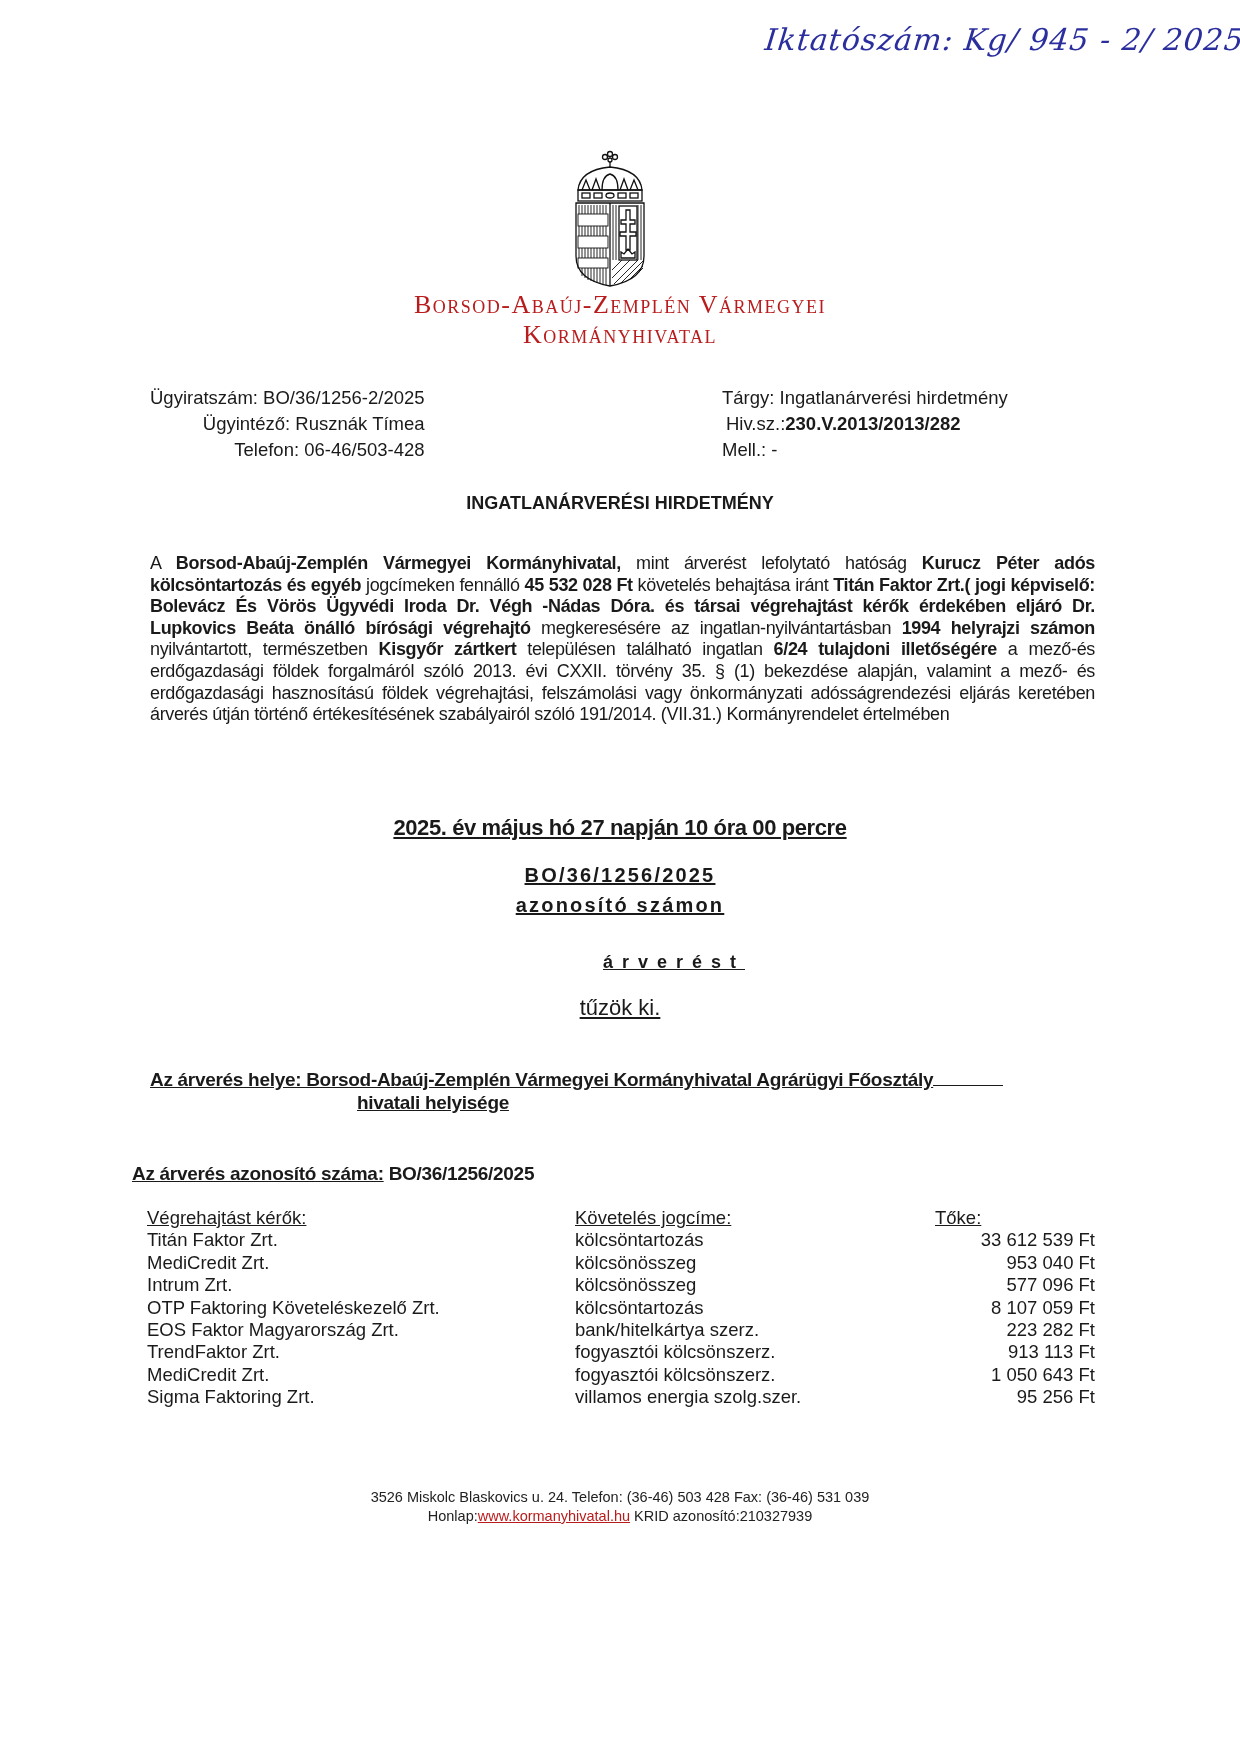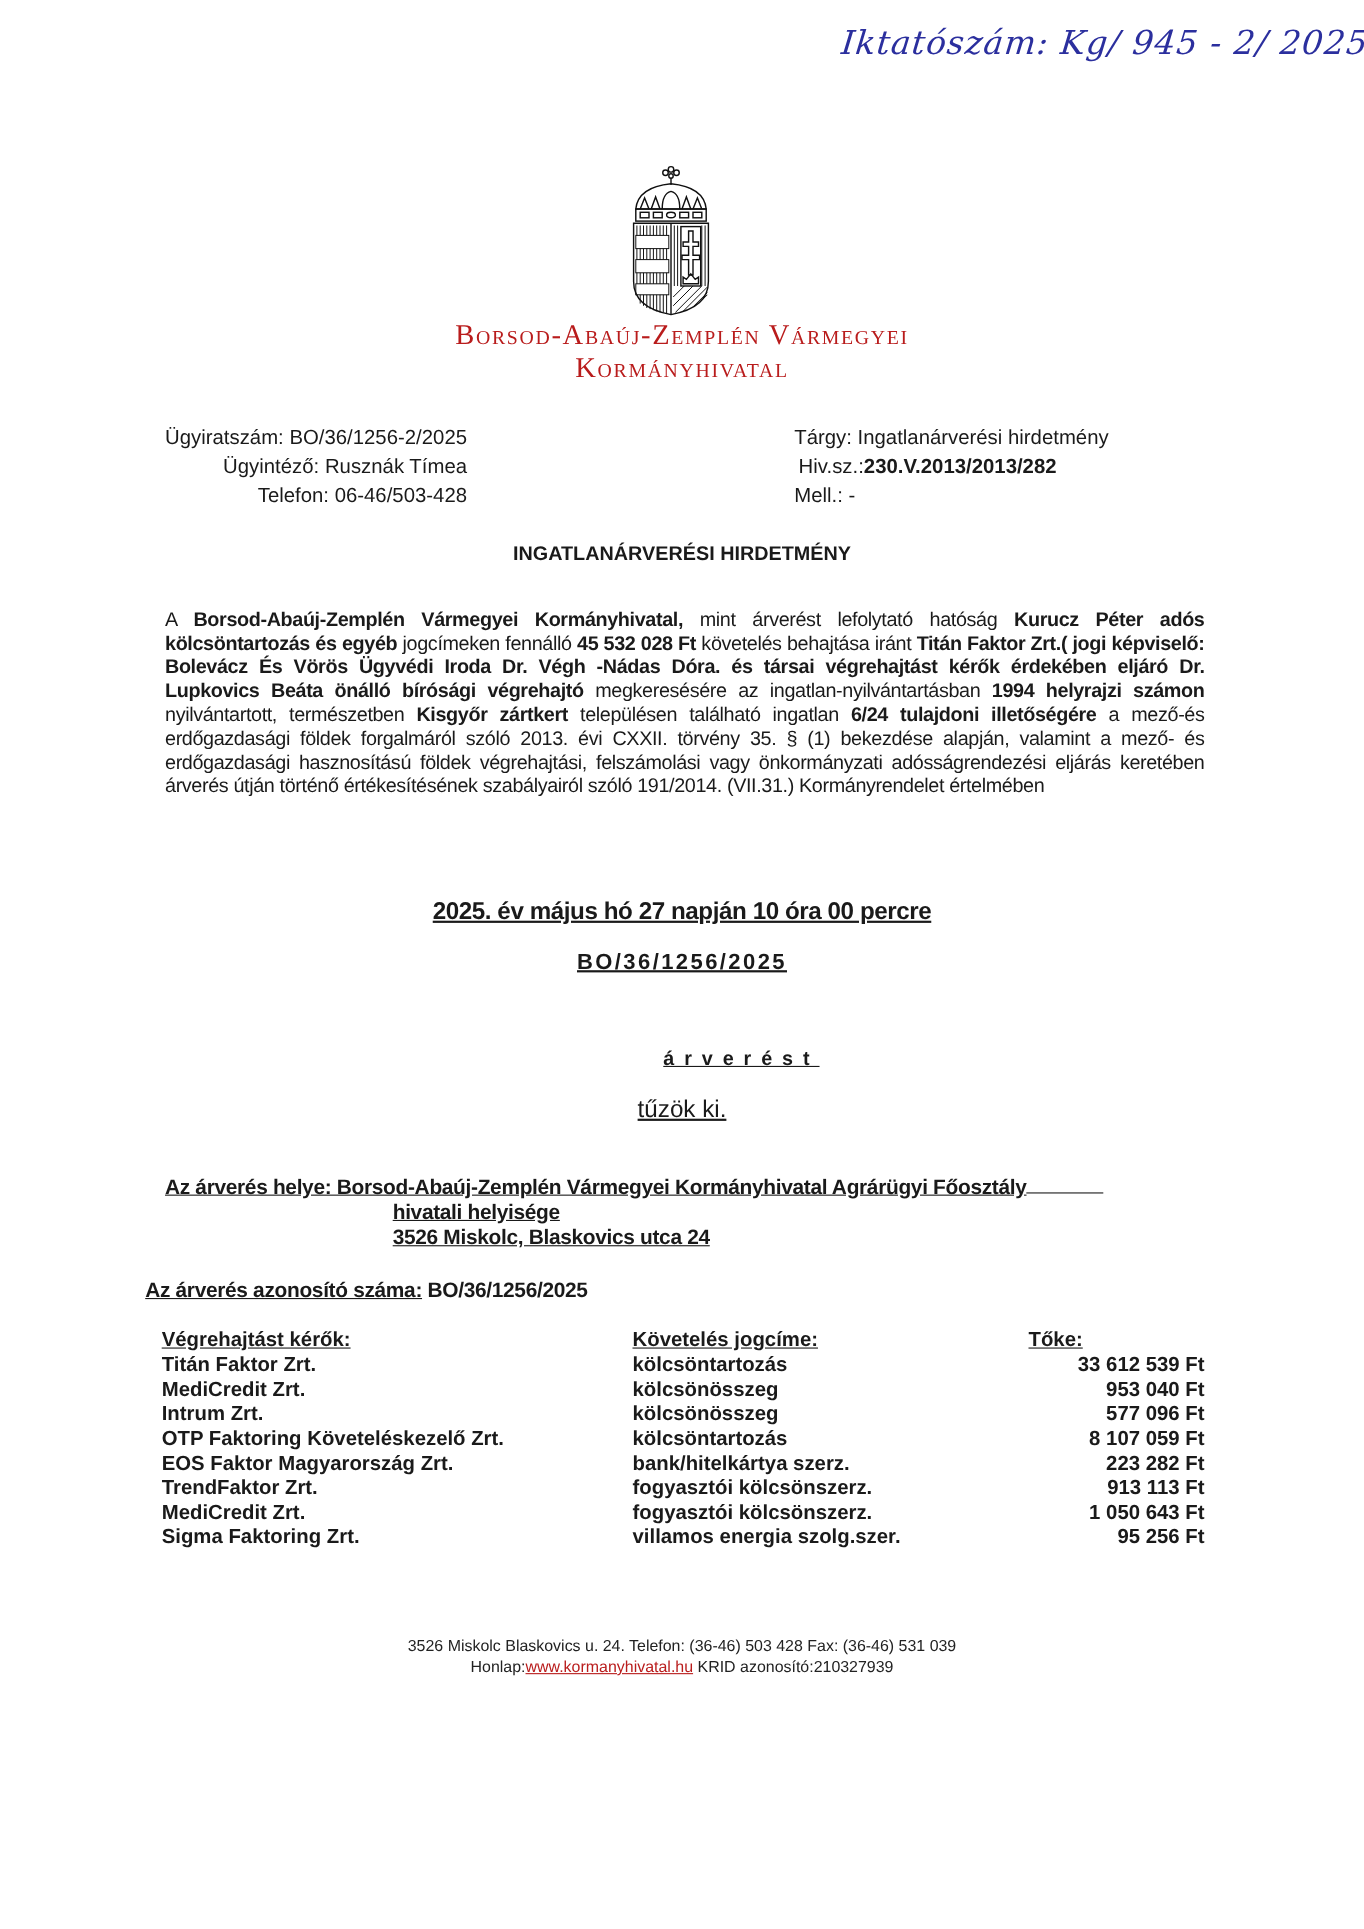--- a/index.html
+++ b/index.html
@@ -42,21 +42,21 @@
     .place .line { text-decoration: underline; }
     .place .tail { display: inline-block; width: 70px; border-bottom: 1.5px solid #1a1a1a; vertical-align: baseline; height: 1px; }
     .place .indent { padding-left: 207px; }
 
     .azon { left: 132px; top: 1163px; font-weight: bold; font-size: 19px;
             font-family: Liberation Sans, sans-serif; letter-spacing: -0.3px; text-align: center; }
     .azon .lbl { text-decoration: underline; }
 
     .creditors { left: 147px; top: 1207px; font-weight: bold; font-size: 18.5px; }
     .creditors table { border-collapse: collapse; }
-    .creditors td, .creditors th { padding: 0; line-height: 22.4px; text-align: left; font-weight: bold; white-space: nowrap; }
+    .creditors td, .creditors th { padding: 0; line-height: 22.4px; text-align: left; font-weight: normal; white-space: nowrap; }
     .creditors th { text-decoration: underline; }
     .col1 { width: 428px; }
     .col2 { width: 330px; }
     .col3 { width: 160px; text-align: right !important; }
     .col3.h { text-align: left !important; padding-left: 30px !important; }
 
     .footer { left: 0; width: 1240px; top: 1488px; text-align: center; font-size: 14.5px; line-height: 19px; color: #222; }
     .footer a { color: #b91c1c; text-decoration: underline; }
   </style>
 </head>
@@ -177,30 +177,30 @@
 </div>
 
 <div class="abs title">INGATLANÁRVERÉSI HIRDETMÉNY</div>
 
 <div class="abs body-text"><span>A </span><span class="b">Borsod-Abaúj-Zemplén Vármegyei Kormányhivatal,</span><span> mint árverést lefolytató hatóság </span><span class="b">Kurucz Péter adós kölcsöntartozás és egyéb</span><span>  jogcímeken fennálló </span><span class="b">45 532 028 Ft</span><span> követelés behajtása iránt  </span><span class="b">Titán Faktor Zrt.( jogi képviselő: Bolevácz És Vörös Ügyvédi Iroda Dr. Végh -Nádas Dóra. és társai végrehajtást kérők érdekében eljáró  Dr. Lupkovics Beáta önálló bírósági végrehajtó</span><span> megkeresésére az ingatlan-nyilvántartásban </span><span class="b">1994 helyrajzi számon</span><span> nyilvántartott, természetben </span><span class="b">Kisgyőr zártkert</span><span> településen található ingatlan </span><span class="b">6/24 tulajdoni illetőségére</span><span> a mező-és erdőgazdasági földek forgalmáról szóló 2013. évi CXXII. törvény 35. § (1) bekezdése alapján, valamint a mező- és erdőgazdasági hasznosítású földek végrehajtási, felszámolási vagy önkormányzati adósságrendezési eljárás keretében árverés útján történő értékesítésének szabályairól szóló 191/2014. (VII.31.) Kormányrendelet értelmében</span></div>
 
 <div class="abs date-line">2025.  év május hó 27  napján 10 óra 00 percre</div>
 
 <div class="abs id-line">
   <div><span>BO/36/1256/2025</span></div>
+  <div><span>azonosító számon</span></div>
 </div>
 
 <div class="abs arverest"><span>árverést</span></div>
 
 <div class="abs tuzok">tűzök ki.</div>
 
 <div class="abs place">
   <div><span class="line">Az árverés helye: Borsod-Abaúj-Zemplén Vármegyei Kormányhivatal Agrárügyi Főosztály</span><span class="tail"></span></div>
   <div class="indent"><span class="line">hivatali helyisége</span></div>
-  <div class="indent"><span class="line"> 3526 Miskolc, Blaskovics utca 24</span></div>
 </div>
 
 <div class="abs azon">
   <span class="lbl">Az árverés azonosító száma:</span><span> BO/36/1256/2025</span>
 </div>
 
 <div class="abs creditors">
   <table>
     <thead>
       <tr>

